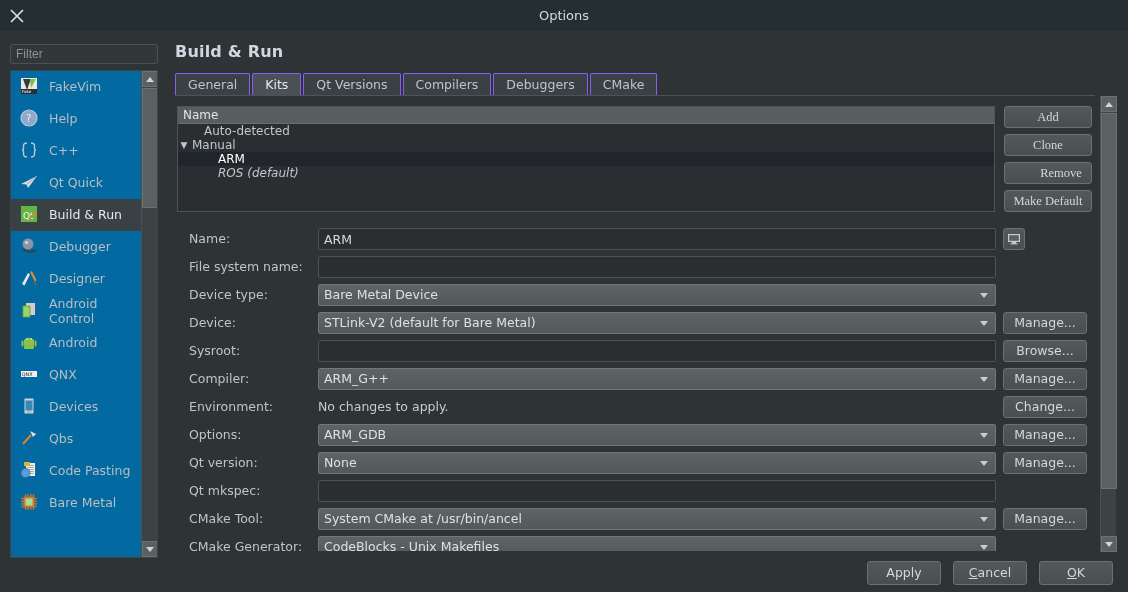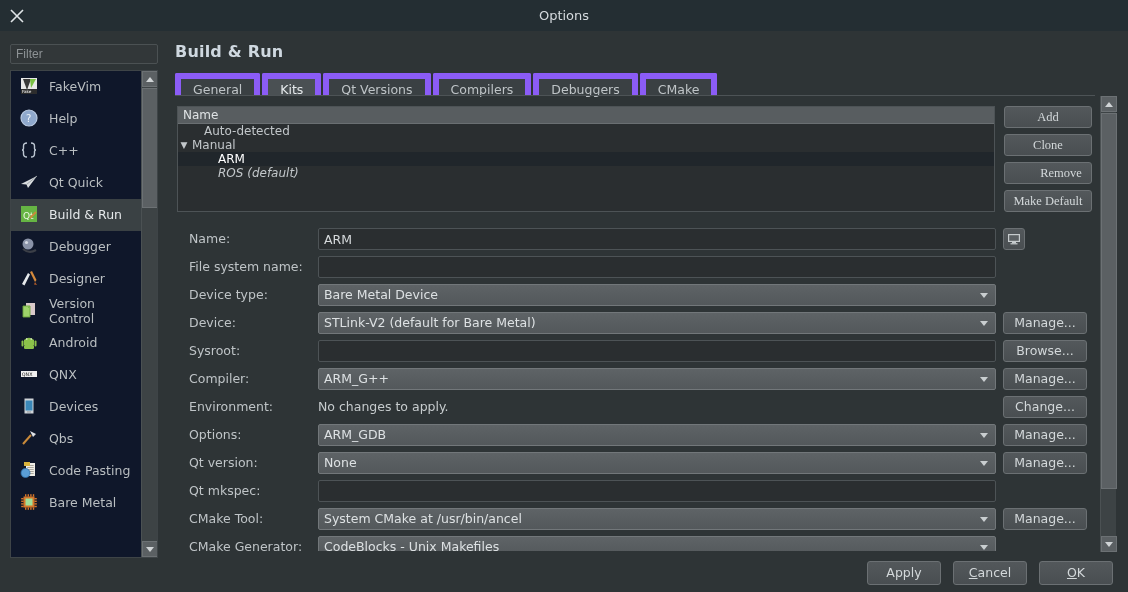--- a/index.html
+++ b/index.html
@@ -43,21 +43,21 @@
   
   .page-heading {
     position: absolute; left: 175px; top: 42px;
     font-size: 16px; font-weight: bold; color: #cfd8e0;
     letter-spacing: .2px;
   }
 
   
   .sidebar {
     position: absolute; left: 10px; top: 70px; width: 148px; height: 488px;
-    background: #0f172a; border: 1px solid #3e4447; overflow: hidden;
+    background: #0369a1; border: 1px solid #3e4447; overflow: hidden;
   }
   .side-list { position: absolute; left: 0; top: 0; width: 131px; }
   .side-item {
     display: flex; align-items: center; height: 32px; padding-left: 8px;
     cursor: pointer; color: #b9bec1; font-size: 12.5px;
     border-bottom: 1px solid transparent;
   }
   .side-item.selected { background: #3a4144; color: #e4e8ea; }
   .side-ico {
     width: 22px; height: 22px; margin-right: 8px;
@@ -83,21 +83,21 @@
     background: #5b6063; border: 1px solid #6c7174; cursor: pointer;
   }
   .tri { width: 0; height: 0; }
   .tri.up { border-left: 4px solid transparent; border-right: 4px solid transparent; border-bottom: 5px solid #d0d4d6; }
   .tri.down { border-left: 4px solid transparent; border-right: 4px solid transparent; border-top: 5px solid #d0d4d6; }
 
   
   .tabbar { position: absolute; left: 175px; top: 73px; height: 23px; display: flex; }
   .tab {
     height: 23px; line-height: 21px; padding: 0 12px;
-    background: #3a4043; border: 6px solid #8b5cf6; border-bottom: 1px solid #4d5356;
+    background: #3a4043; border: 1px solid #8b5cf6; border-bottom: 1px solid #4d5356;
     margin-right: 2px; color: #bfc4c7; font-size: 12.5px; cursor: pointer;
     border-radius: 2px 2px 0 0;
   }
   .tab.active { background: #4a5053; color: #e6eaec; border-bottom-color: #4a5053; }
   .tabline {
     position: absolute; left: 175px; top: 95px; width: 920px; height: 1px;
     background: #4d5356;
   }
 
   
@@ -272,21 +272,21 @@
           <span>Designer</span>
         </div>
         <div class="side-item">
           <span class="side-ico">
             <svg width="20" height="20" viewBox="0 0 20 20">
               <rect x="7" y="3" width="9" height="12" fill="#d9c9c9" rx="#b09a9a"></rect>
               <path d="M4 6 L11 6 L11 17 L4 17 Z" fill="#9ed36a" stroke="#6ba43c" stroke-width="0.9"></path>
               <path d="M9 6 L11 8 L9 8 Z" fill="#7fb44d"></path>
             </svg>
           </span>
-          <span>Version Control</span>
+          <span>Android Control</span>
         </div>
         <div class="side-item">
           <span class="side-ico">
             <svg width="20" height="20" viewBox="0 0 20 20">
               <path d="M5 8 Q10 3.5 15 8 L15 13 L5 13 Z" fill="#8cc24a"></path>
               <rect x="5" y="13" width="10" height="4" fill="#8cc24a" rx="1.2"></rect>
               <rect x="2.5" y="8.5" width="2" height="6" fill="#8cc24a" rx="1"></rect>
               <rect x="15.5" y="8.5" width="2" height="6" fill="#8cc24a" rx="1"></rect>
               <circle cx="7.8" cy="7" r="0.7" fill="#ffffff"></circle>
               <circle cx="12.2" cy="7" r="0.7" fill="#ffffff"></circle>

